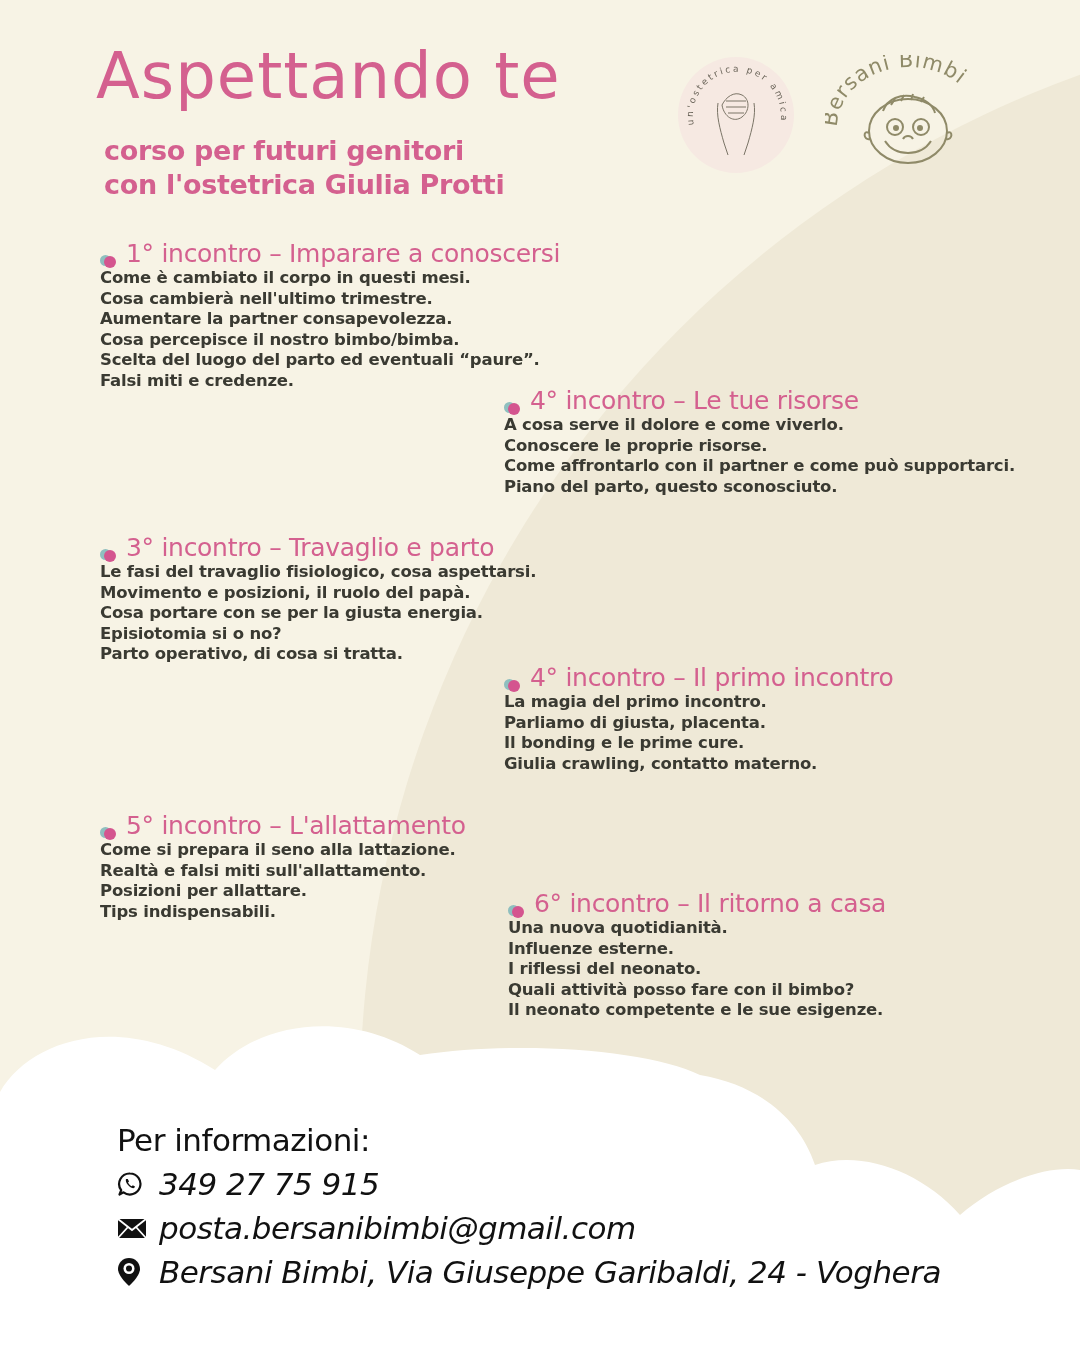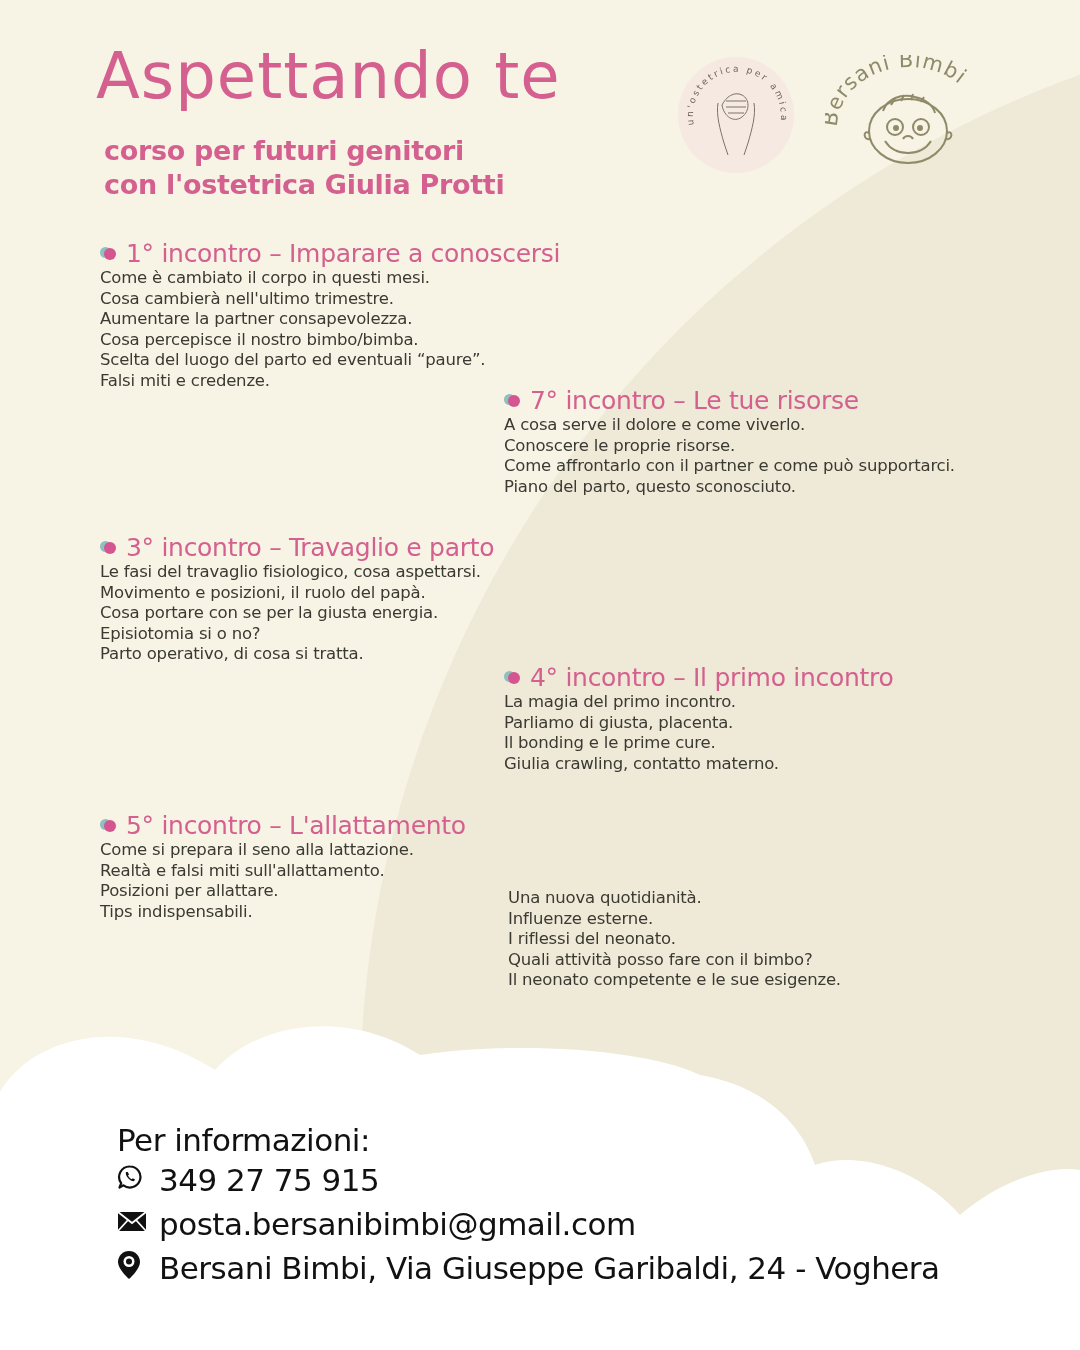--- a/index.html
+++ b/index.html
@@ -25,38 +25,38 @@
     font-size: 27px; line-height: 34px; color: #d4608f; letter-spacing: -0.3px;
   }
   .logo-ostetrica {
     position: absolute; left: 676px; top: 55px; width: 120px; height: 120px;
   }
   .logo-bersani {
     position: absolute; left: 825px; top: 55px; width: 165px; height: 115px;
   }
   .session { position: absolute; }
   .session .head {
-    display: flex; align-items: center; height: 30px;
+    display: flex; align-items: flex-end; height: 30px;
     font-family: "DejaVu Sans", sans-serif; color: #d4608f;
     font-size: 25px; letter-spacing: -0.3px; white-space: nowrap;
   }
   .dot-wrap { position: relative; width: 22px; height: 14px; margin-right: 4px; flex: none; }
   .dot-blue { position: absolute; left: 0; top: 1px; width: 11px; height: 11px; border-radius: 50%; background: #8fbfbf; }
   .dot-pink { position: absolute; left: 4px; top: 2px; width: 12px; height: 12px; border-radius: 50%; background: #d4558f; }
   .session ul { list-style: none; margin: 0; padding: 0; }
   .session li {
     font-family: "DejaVu Sans", sans-serif; font-size: 16.5px; line-height: 20.5px;
-    color: #3a3a32; white-space: nowrap; letter-spacing: -0.2px;
+    color: #3a3a32; white-space: nowrap; letter-spacing: -0.2px; font-weight: bold;
   }
   .contacts { position: absolute; left: 101px; top: 1118px; margin-left: 16px; }
   .contacts .label {
     font-family: "DejaVu Sans", sans-serif; font-size: 31px; color: #111;
     line-height: 44px; letter-spacing: -0.5px;
   }
-  .contacts .row { display: flex; align-items: flex-start; height: 44px; }
+  .contacts .row { display: flex; align-items: center; height: 44px; font-style: italic; }
   .contacts .row .ic { width: 32px; height: 30px; display: flex; align-items: center; margin-right: 10px; }
   .contacts .row .txt {
     font-family: "DejaVu Sans", sans-serif; font-size: 31px; color: #111;
     letter-spacing: -0.5px; white-space: nowrap;
   }
 </style>
 </head>
 <body>
 
 <div class="arc"></div>
@@ -135,21 +135,21 @@
     <li>Falsi miti e credenze.</li>
   </ul>
 </div>
 
 <div class="session" style="left:504px; top:385px;">
   <div class="head">
     <span class="dot-wrap">
         <span class="dot-blue"></span>
         <span class="dot-pink"></span>
       </span>
-    <span>7° incontro – Le tue risorse</span>
+    <span>4° incontro – Le tue risorse</span>
   </div>
   <ul>
     <li>A cosa serve il dolore e come viverlo.</li>
     <li>Conoscere le proprie risorse.</li>
     <li>Come affrontarlo con il partner e come può supportarci.</li>
     <li>Piano del parto, questo sconosciuto.</li>
   </ul>
 </div>
 
 <div class="session" style="left:100px; top:532px;">
@@ -195,20 +195,27 @@
   </div>
   <ul>
     <li>Come si prepara il seno alla lattazione.</li>
     <li>Realtà e falsi miti sull'allattamento.</li>
     <li>Posizioni per allattare.</li>
     <li>Tips indispensabili.</li>
   </ul>
 </div>
 
 <div class="session" style="left:508px; top:888px;">
+  <div class="head">
+    <span class="dot-wrap">
+        <span class="dot-blue"></span>
+        <span class="dot-pink"></span>
+      </span>
+    <span>6° incontro – Il ritorno a casa</span>
+  </div>
   <ul>
     <li>Una nuova quotidianità.</li>
     <li>Influenze esterne.</li>
     <li>I riflessi del neonato.</li>
     <li>Quali attività posso fare con il bimbo?</li>
     <li>Il neonato competente e le sue esigenze.</li>
   </ul>
 </div>
 
 <div class="contacts">

